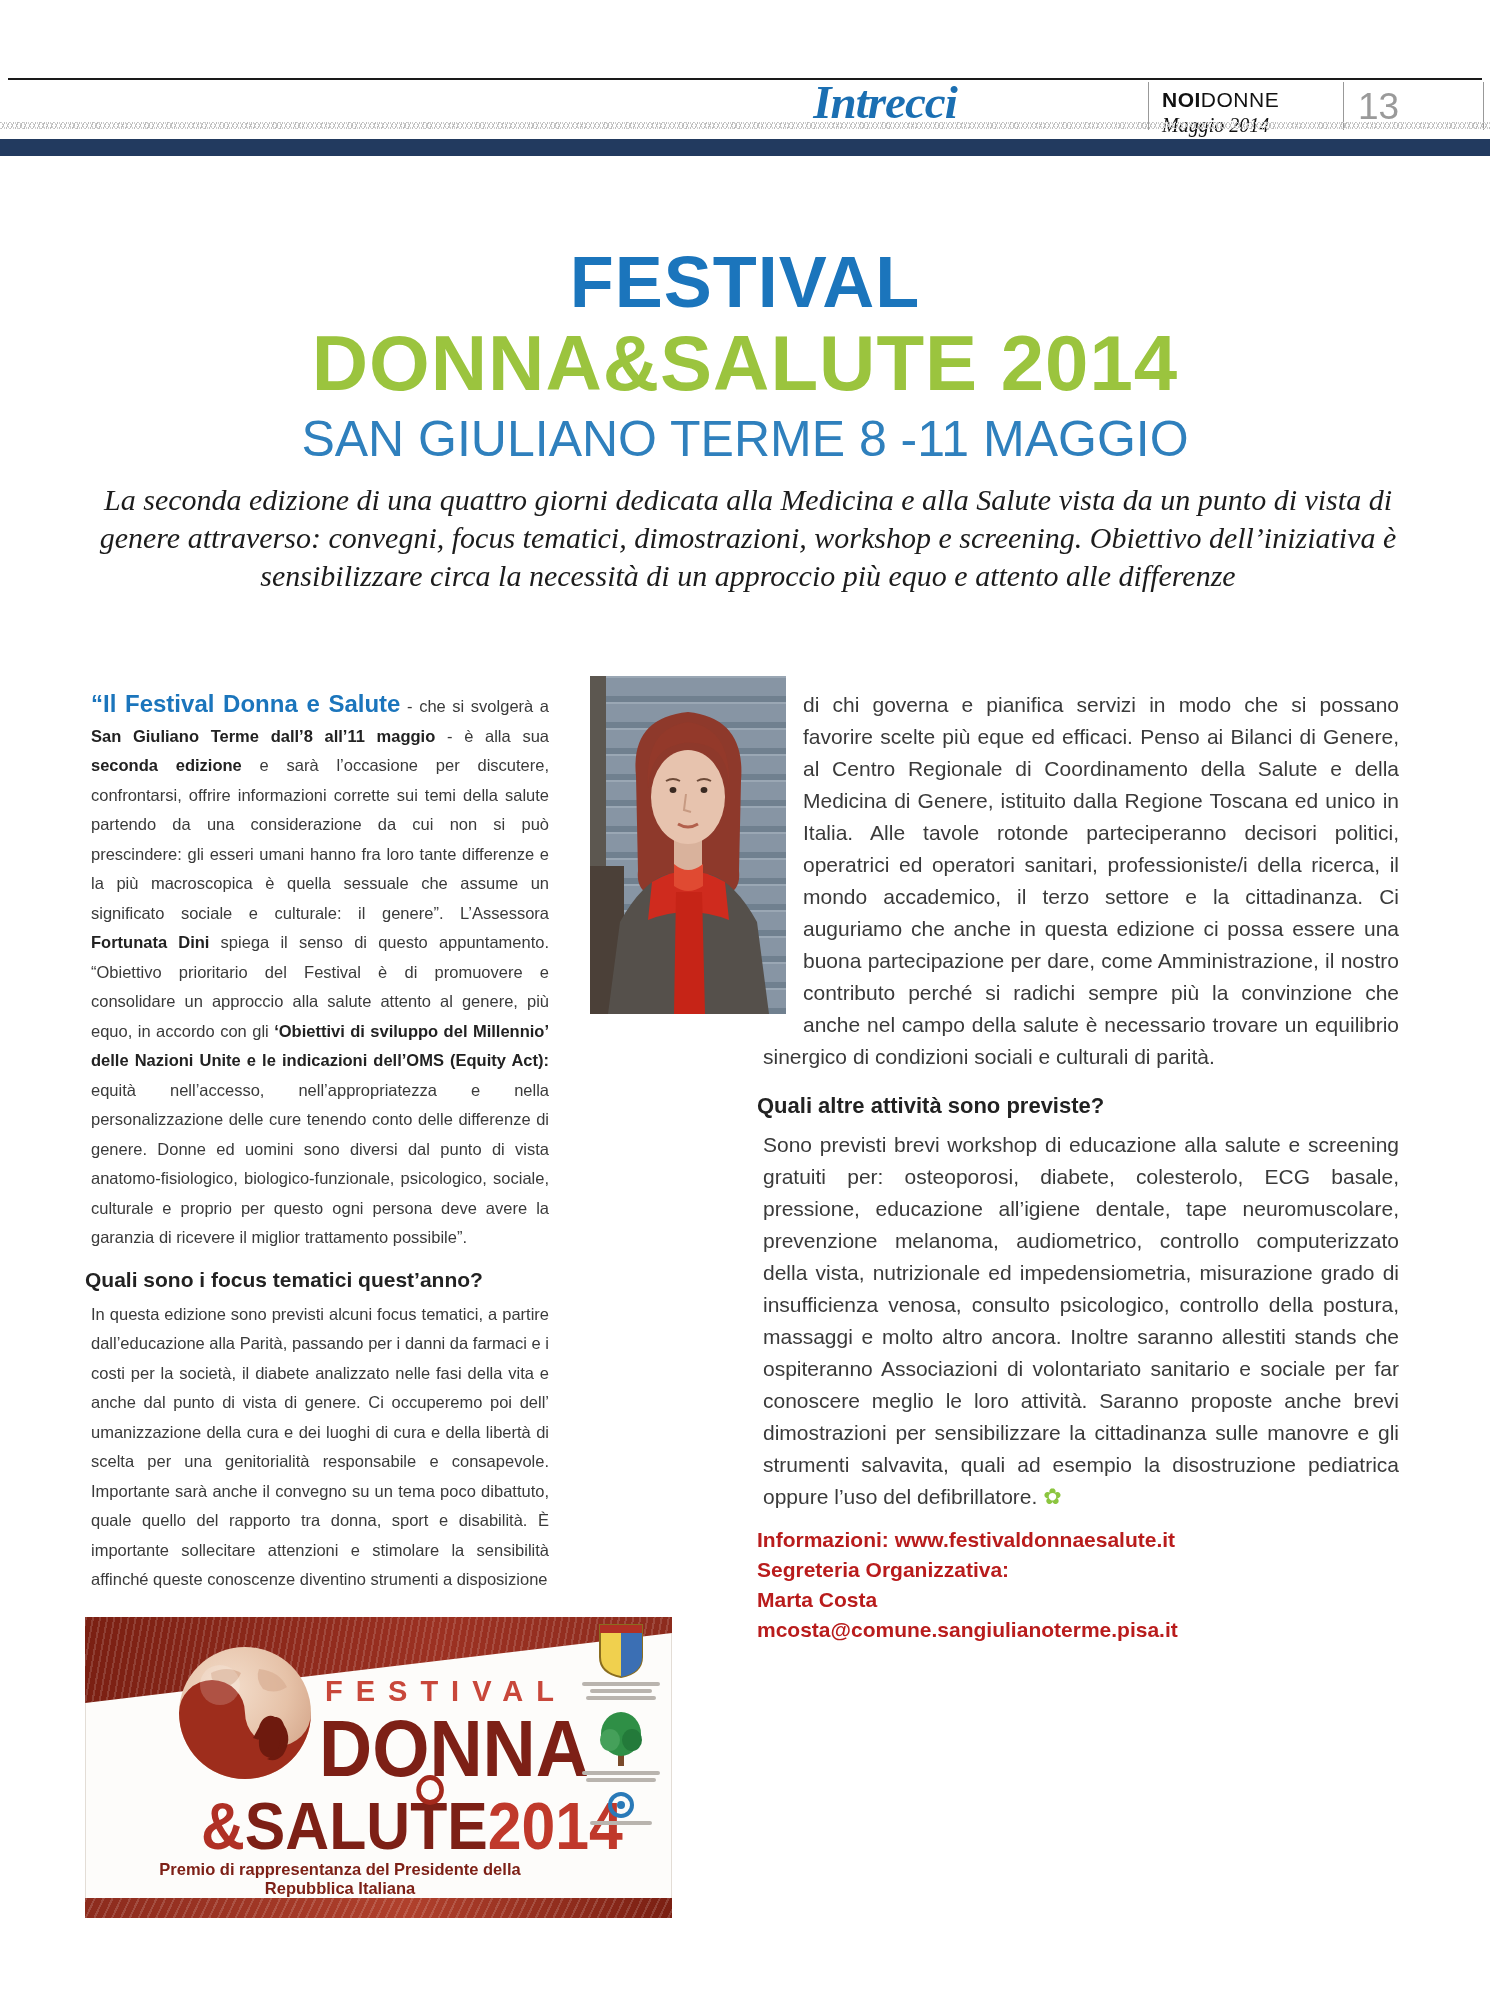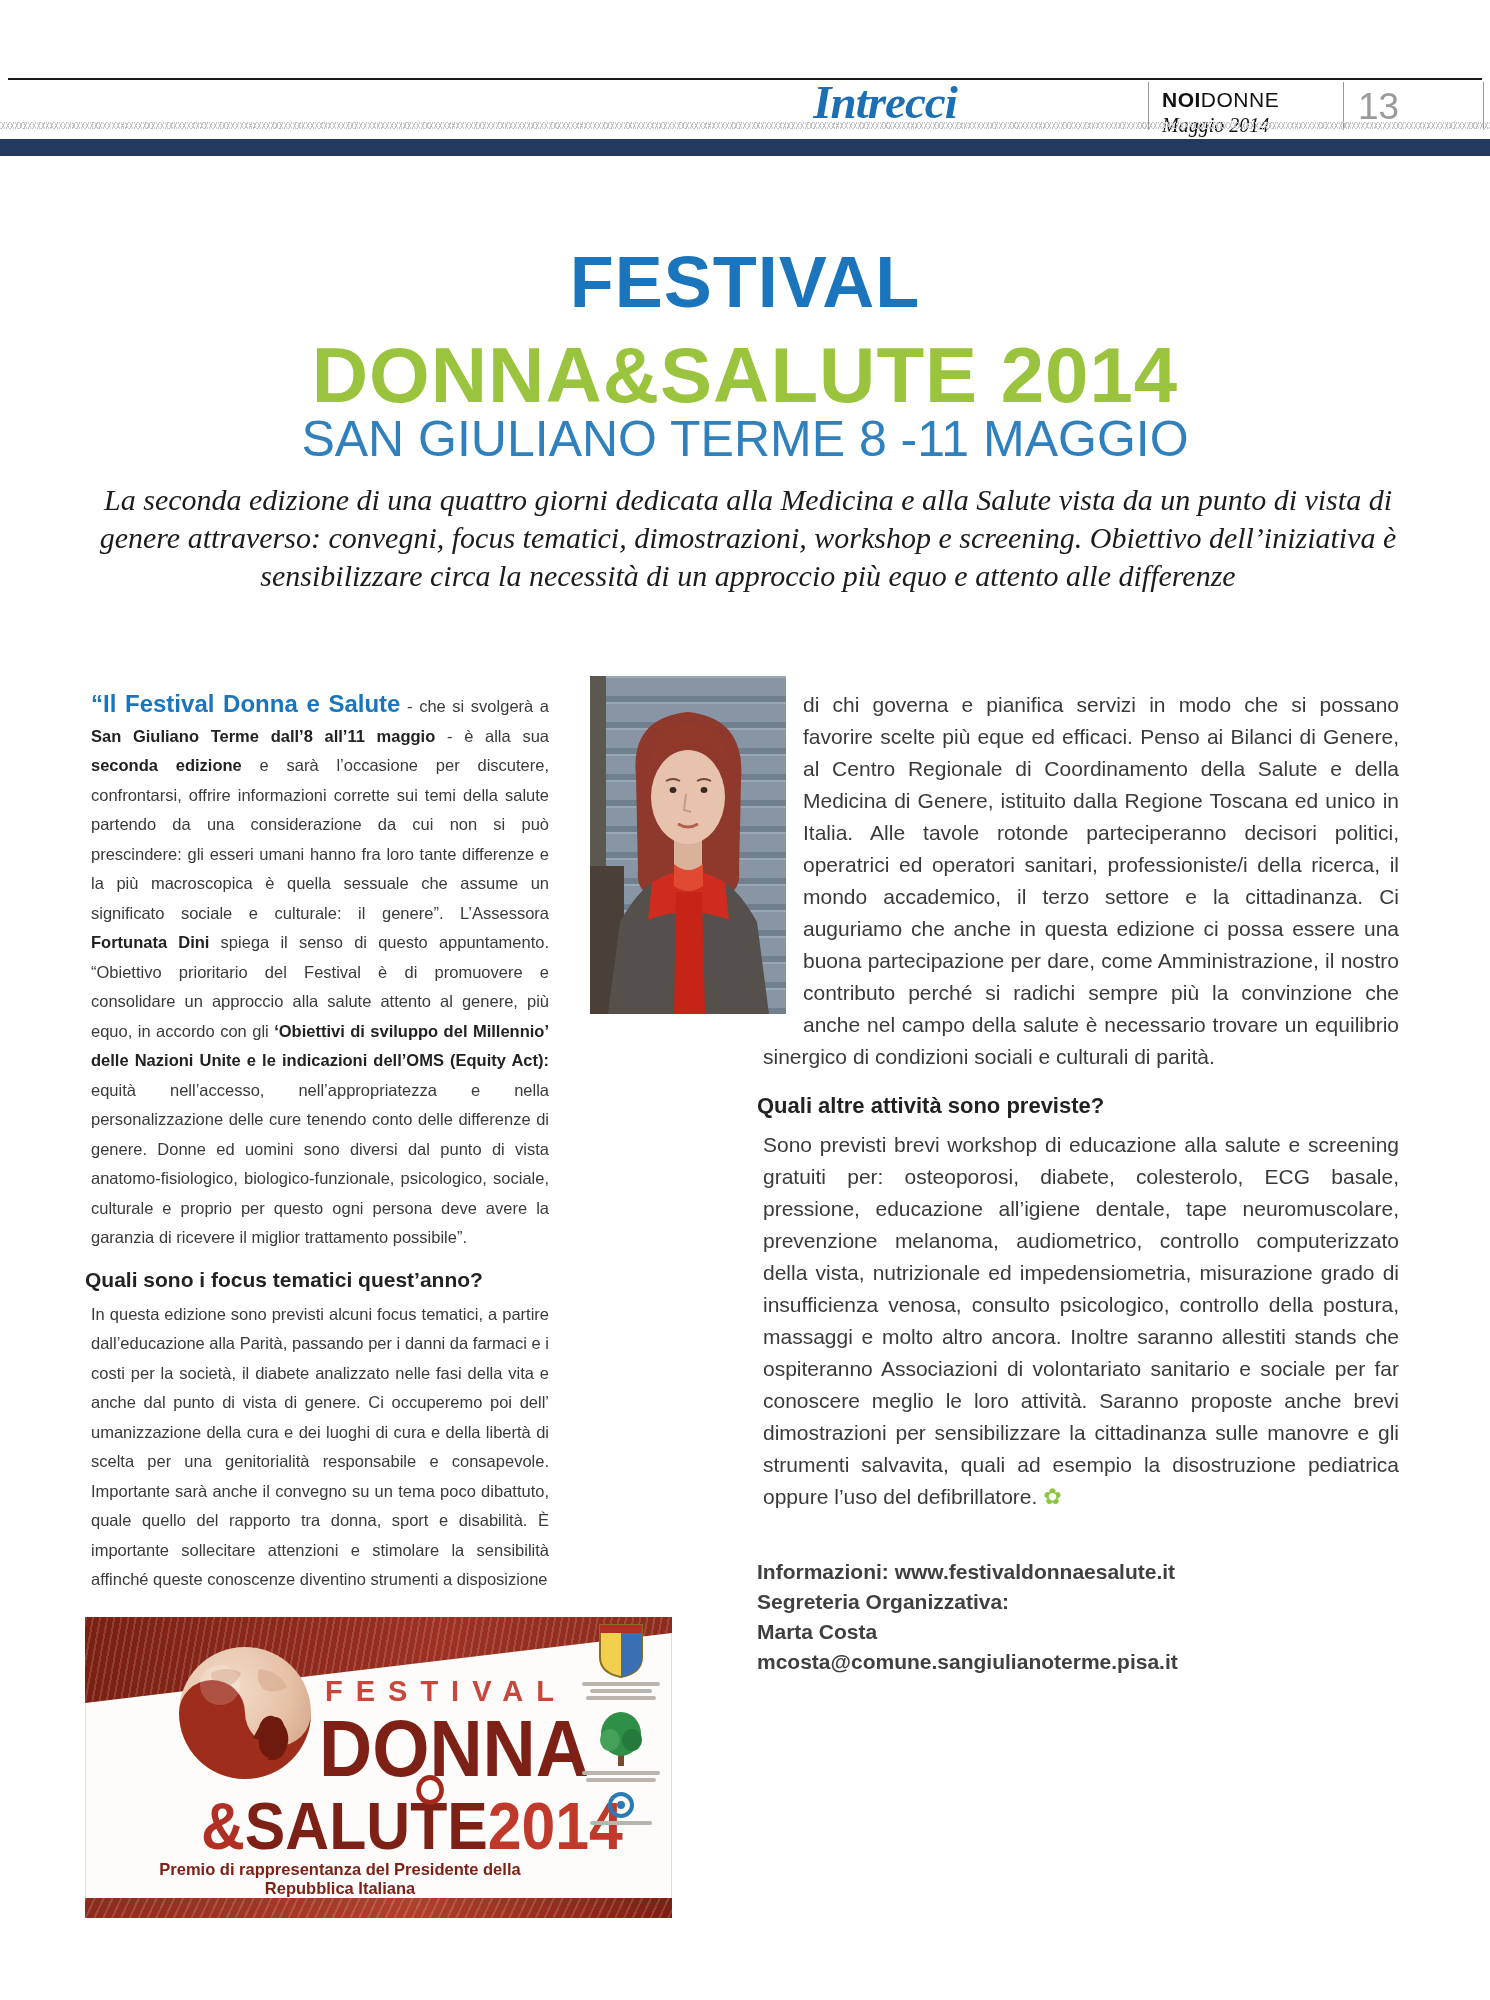--- a/index.html
+++ b/index.html
@@ -24,38 +24,38 @@
   .brand-issue{font-family:"Liberation Serif",serif;font-style:italic;font-size:20px;margin-top:2px;}
   .hdr-page{position:absolute;left:1358px;top:86px;font-size:37px;color:#9a9a9a;}
   .zigzag{position:absolute;left:0;right:0;top:122px;height:7px;
     background-image:repeating-linear-gradient(115deg,#bdbdbd 0 1px,transparent 1px 4px),
                      repeating-linear-gradient(65deg,#cfcfcf 0 1px,transparent 1px 4px);}
   .navy-bar{position:absolute;left:0;right:0;top:139px;height:17px;background:var(--navy);}
 
   
   .t-festival{position:absolute;left:0;right:0;top:246px;margin:0;text-align:center;
     font-size:72px;line-height:1;font-weight:800;color:var(--blue);letter-spacing:1px;}
-  .t-donna{position:absolute;left:0;right:0;top:320px;margin:16px;text-align:center;
+  .t-donna{position:absolute;left:0;right:0;top:320px;margin:4px;text-align:center;
     font-size:78px;line-height:1;font-weight:800;color:var(--green);letter-spacing:1px;}
   .t-place{position:absolute;left:0;right:0;top:414px;margin:0;text-align:center;
     font-size:50px;line-height:1;font-weight:400;color:#2f80bd;letter-spacing:0;}
   .t-intro{position:absolute;left:80px;width:1330px;top:478px;margin:3px;text-align:center;
     font-family:"Liberation Serif",serif;font-style:italic;font-size:30px;line-height:38px;color:#1c1c1c;}
 
   
   .col-left{position:absolute;left:85px;top:683px;width:470px;height:930px;overflow:hidden;}
   .col-right{position:absolute;left:757px;top:683px;width:648px;}
   .body-p{margin:6px;font-size:16.5px;line-height:29.5px;text-align:justify;color:var(--body_ink);}
   .col-right .body-p{font-size:21px;line-height:32px;}
   .r-lead{color:var(--blue);font-weight:bold;font-size:24px;}
   .r-b{font-weight:bold;color:#222;}
   .subhead{margin:15px 0 8px 0;font-size:21px;font-weight:bold;color:#222;}
   .col-right .subhead{margin:20px 0 10px 0;font-size:22px;}
   .flower{color:var(--flower_green);font-size:22px;}
-  .contact{margin-top:44px;font-weight:bold;font-size:21px;line-height:30px;color:#404040;}
+  .contact{margin-top:12px;font-weight:bold;font-size:21px;line-height:30px;color:#b91c1c;}
   .photo-spacer{float:left;width:46px;height:340px;}
 
   
   .photo{position:absolute;left:590px;top:676px;width:196px;height:338px;}
   .photo svg{display:block;width:100%;height:100%;}
 
   
   .poster{position:absolute;left:85px;top:1617px;width:587px;height:301px;background:#fdfcfa;
           box-shadow:0 0 0 1px #e3ddd6 inset;}
   .poster-band-top{position:absolute;left:0;top:0;width:100%;height:86px;background:

